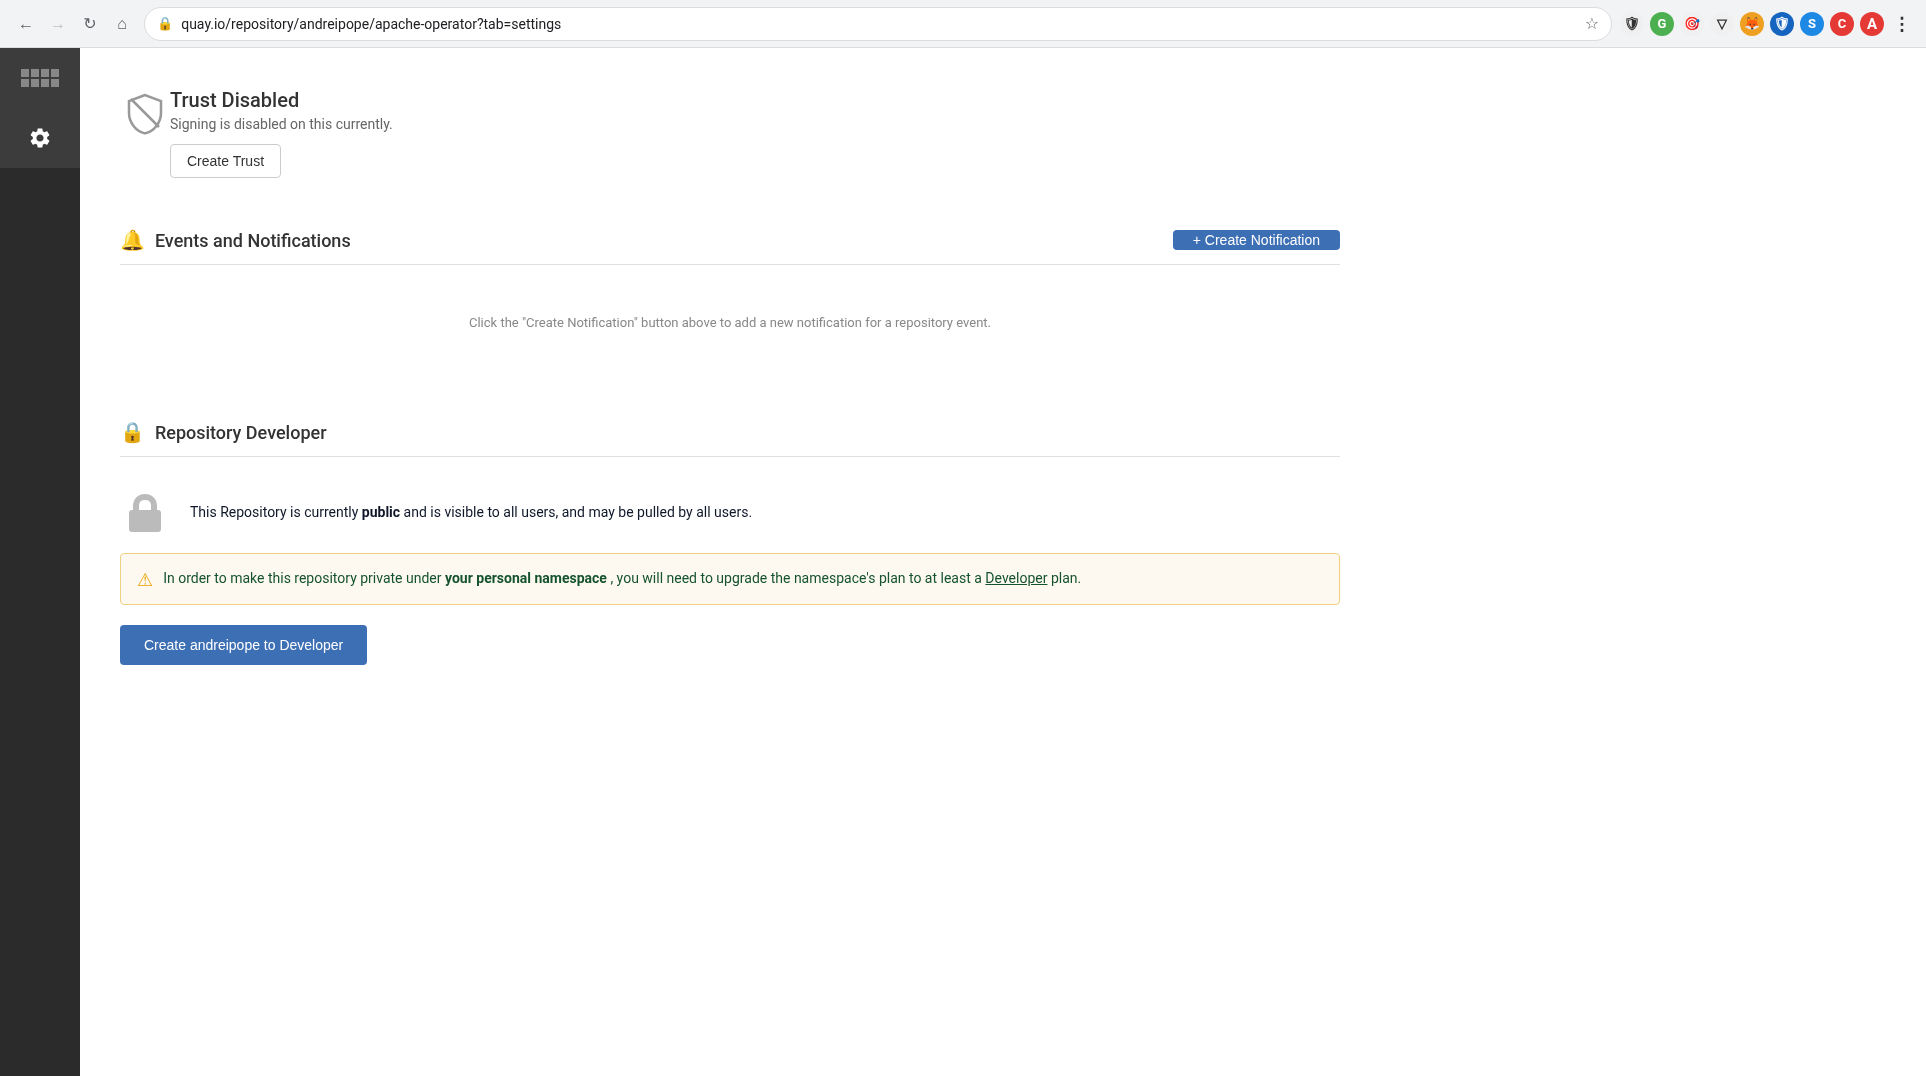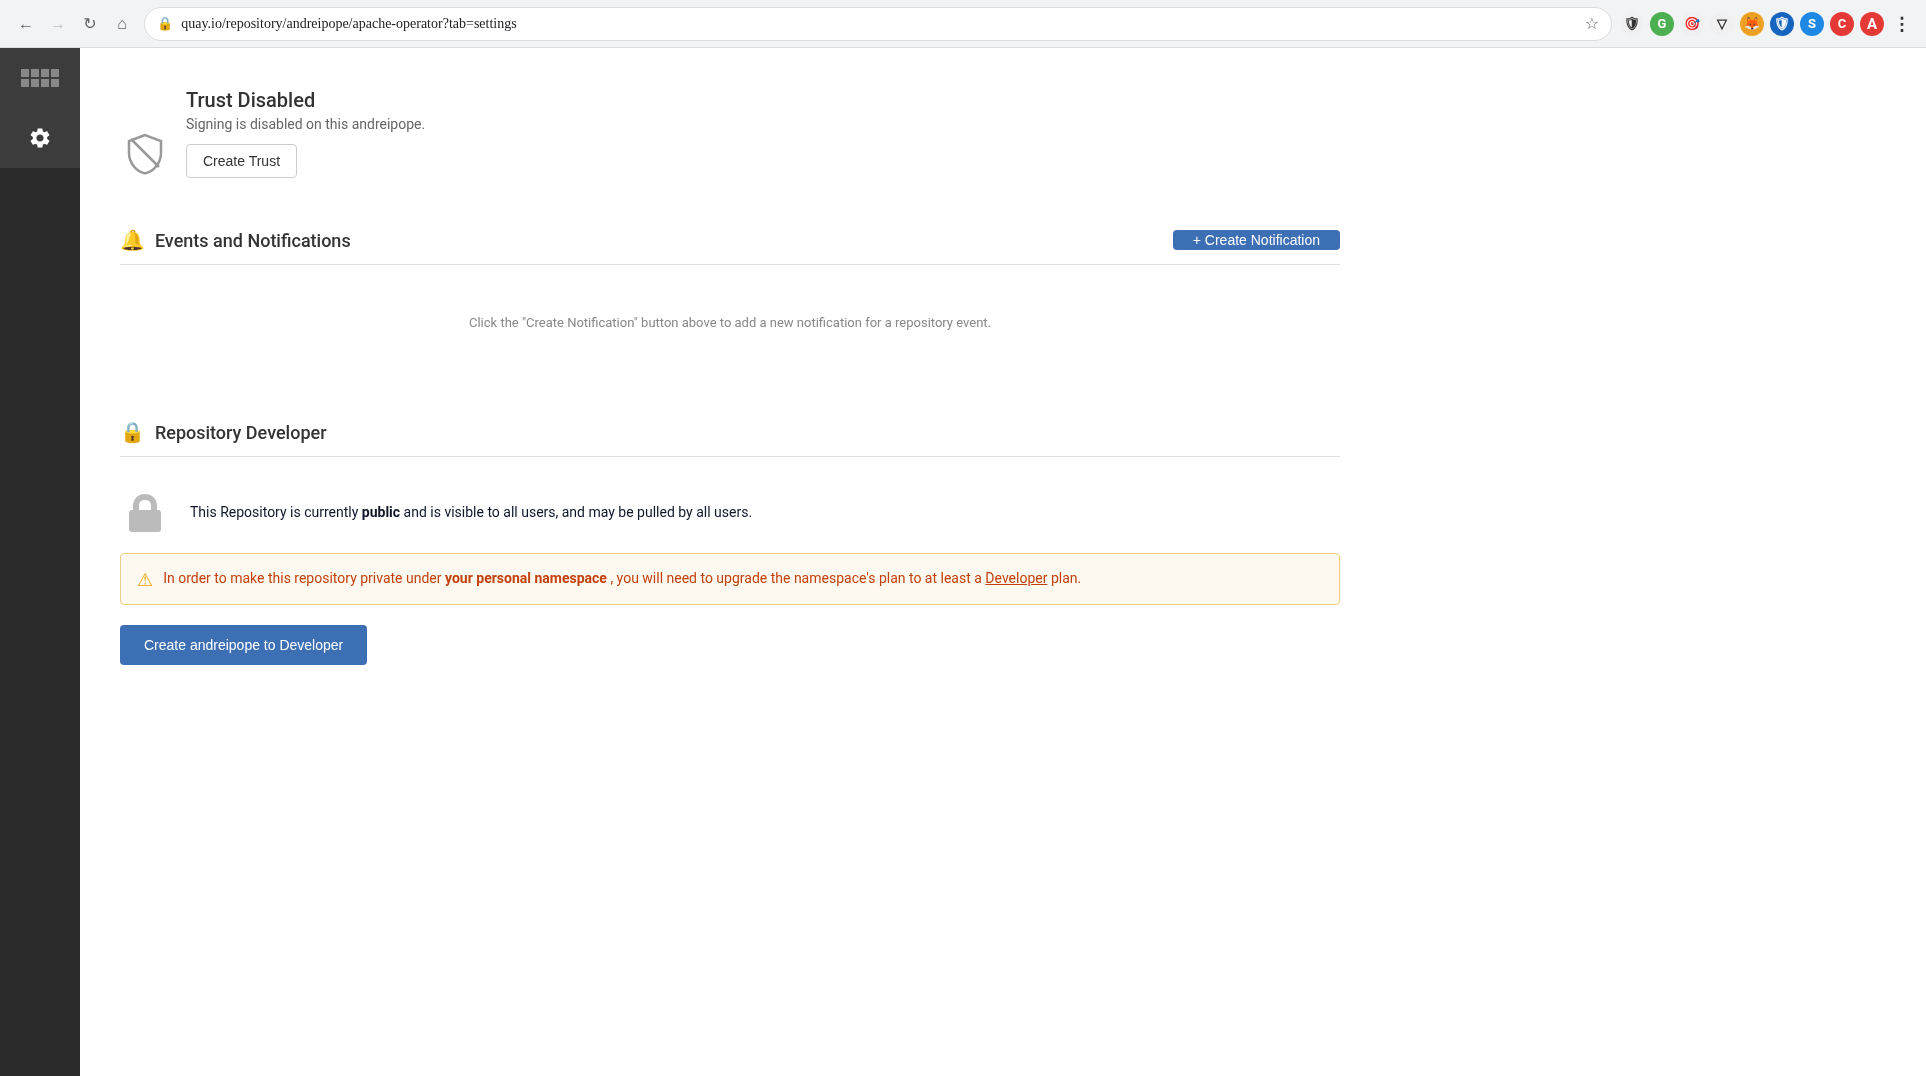--- a/index.html
+++ b/index.html
@@ -51,21 +51,20 @@
       height: 34px;
     }
     .address-bar .lock-icon {
       color: #5f6368;
       font-size: 13px;
     }
     .address-text {
       font-size: 14px;
       color: #202124;
       flex: 1;
-      font-family: Liberation Serif, serif;
     }
     .address-bar .star-icon {
       color: #5f6368;
       font-size: 16px;
     }
     .browser-icons {
       display: flex;
       gap: 6px;
       align-items: center;
     }
@@ -140,22 +139,21 @@
     }
 
     .content-area {
       padding: 20px 40px;
       max-width: 1300px;
     }
 
     
     .trust-section {
       display: flex;
-      align-items: flex-end;
-      gap: 16px;
+      align-items: flex-start;
       padding: 20px 0;
     }
     .shield-icon-container {
       width: 50px;
       height: 50px;
       flex-shrink: 0;
       display: flex;
       align-items: center;
       justify-content: center;
     }
@@ -270,21 +268,21 @@
       margin-bottom: 20px;
     }
     .warning-icon {
       color: #e8a000;
       font-size: 18px;
       flex-shrink: 0;
       margin-top: 1px;
     }
     .warning-text {
       font-size: 14px;
-      color: #c2410c;
+      color: #14532d;
       line-height: 1.5;
     }
     .warning-text strong {
       font-weight: 700;
     }
     .warning-text .underline {
       text-decoration: underline;
     }
 
     .upgrade-btn {
@@ -354,21 +352,21 @@
 
       <div class="trust-section">
         <div class="shield-icon-container">
           <svg width="44" height="44" viewBox="0 0 44 44">
             <path d="M22 4L6 10v12c0 9.4 6.8 18.2 16 20.4C31.2 40.2 38 31.4 38 22V10L22 4z" fill="none" stroke="#999" stroke-width="2.5"></path>
             <line x1="8" y1="8" x2="36" y2="36" stroke="#999" stroke-width="2.5"></line>
           </svg>
         </div>
         <div class="trust-info">
           <h2>Trust Disabled</h2>
-          <p>Signing is disabled on this andreipope.</p>
+          <p>Signing is disabled on this currently.</p>
           <button class="enable-trust-btn">Create Trust</button>
         </div>
       </div>
 
       <div class="section">
         <div class="section-header">
           <div class="section-title">
             <span class="section-title-icon">🔔</span>
             <span>Events and Notifications</span>
           </div>

